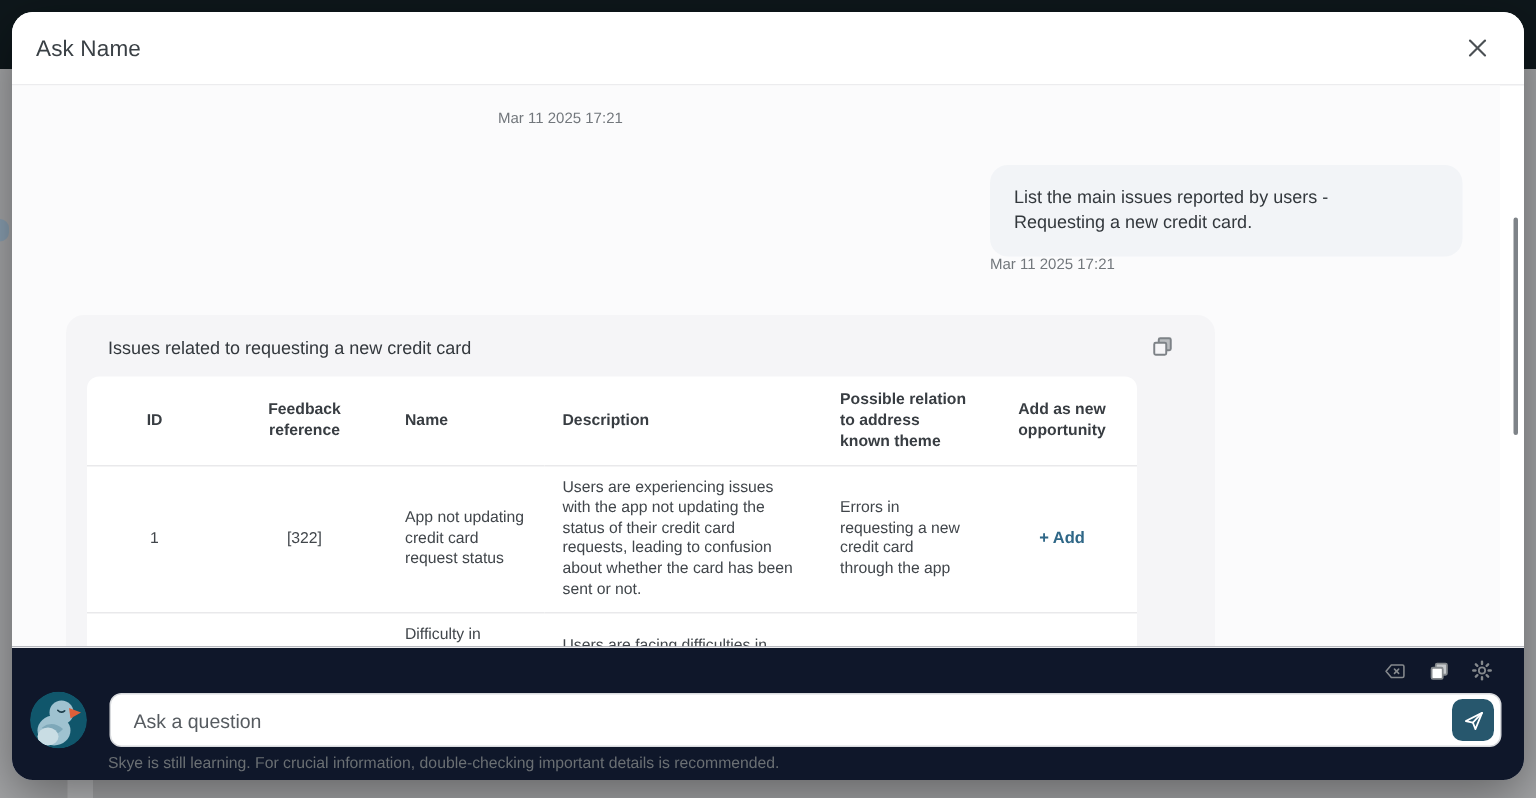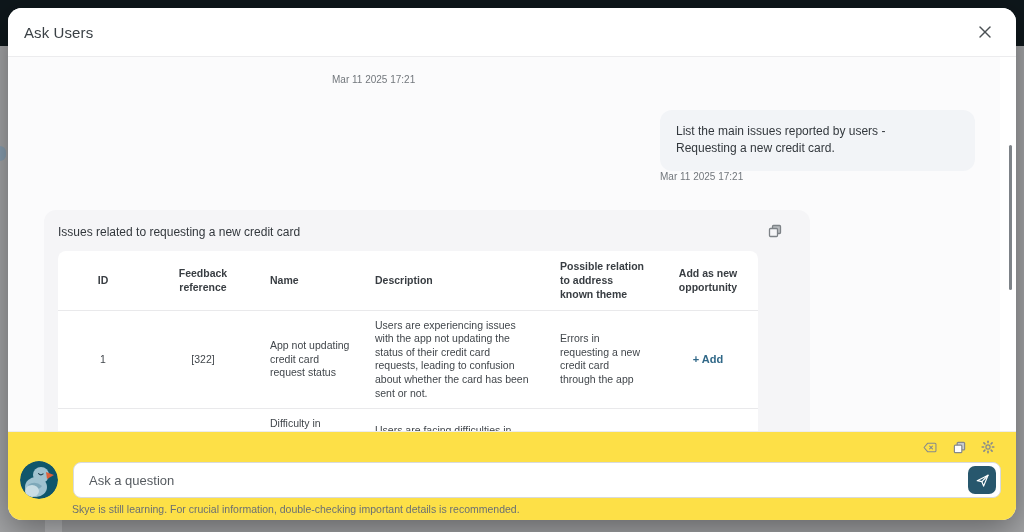--- a/index.html
+++ b/index.html
@@ -52,21 +52,21 @@
     position: absolute; left: 652px; top: 53px; width: 315px; min-height: 58px;
     background: #f2f4f7; border-radius: 12px; padding: 13px 16px;
     font-size: 12px; line-height: 1.45; color: #33383d; white-space: pre-line;
   }
   .ts-user { left: 652px; top: 114px; }
   
   .answer-card {
     position: absolute; left: 36px; top: 153px; width: 766px;
     background: #f5f5f7; border-radius: 12px; padding: 13px 14px 14px 14px;
   }
-  .card-head { display: flex; align-items: flex-start; }
+  .card-head { display: flex; align-items: flex-start; margin-left: 14px; }
   .card-title { font-size: 12px; color: #33383d; padding-top: 2px; }
   .card-copy-btn {
     margin-left: auto; margin-right: 12px; border: none; background: none; cursor: pointer;
     width: 16px; height: 16px; color: #7d8287;
   }
   .result-table-wrap {
     margin-top: 12px; background: #fff; border-radius: 8px; width: 700px;
   }
   table.result { border-collapse: collapse; table-layout: fixed; width: 700px; }
   table.result th, table.result td {
@@ -88,21 +88,21 @@
     font-family: "Liberation Sans", sans-serif;
   }
   
   .scroll-thumb {
     position: absolute; right: 4px; top: 137px; width: 3px; height: 145px;
     background: #7e8388; border-radius: 2px;
   }
   
   .composer {
     position: absolute; left: 0; right: 0; bottom: 0; height: 89px;
-    background: #fde047; border-top: 1px solid #ececee;
+    background: #0f172a; border-top: 1px solid #ececee;
   }
   .composer-tools {
     position: absolute; top: 8px; right: 21px;
     display: flex; gap: 15px; align-items: center;
   }
   .tool-btn {
     border: none; background: none; cursor: pointer; padding: 0;
     width: 14px; height: 14px; color: #85898d;
     display: flex; align-items: center; justify-content: center;
   }
@@ -134,21 +134,21 @@
 </head>
 <body>
 
 <div class="backdrop-dark"></div>
 <div class="backdrop-peek"></div>
 <div class="backdrop-patch"></div>
 
 <div class="modal">
 
   <div class="modal-header">
-    <div class="modal-title">Ask Users</div>
+    <div class="modal-title">Ask Name</div>
     <button class="close-btn">
       <span>
         <svg width="14" height="14" viewBox="0 0 14 14" fill="none" stroke="currentColor" stroke-width="1.4" stroke-linecap="round">
           <line x1="2" y1="2" x2="12" y2="12"></line>
             <line x1="12" y1="2" x2="2" y2="12"></line>
         </svg>
       </span>
     </button>
   </div>
 

